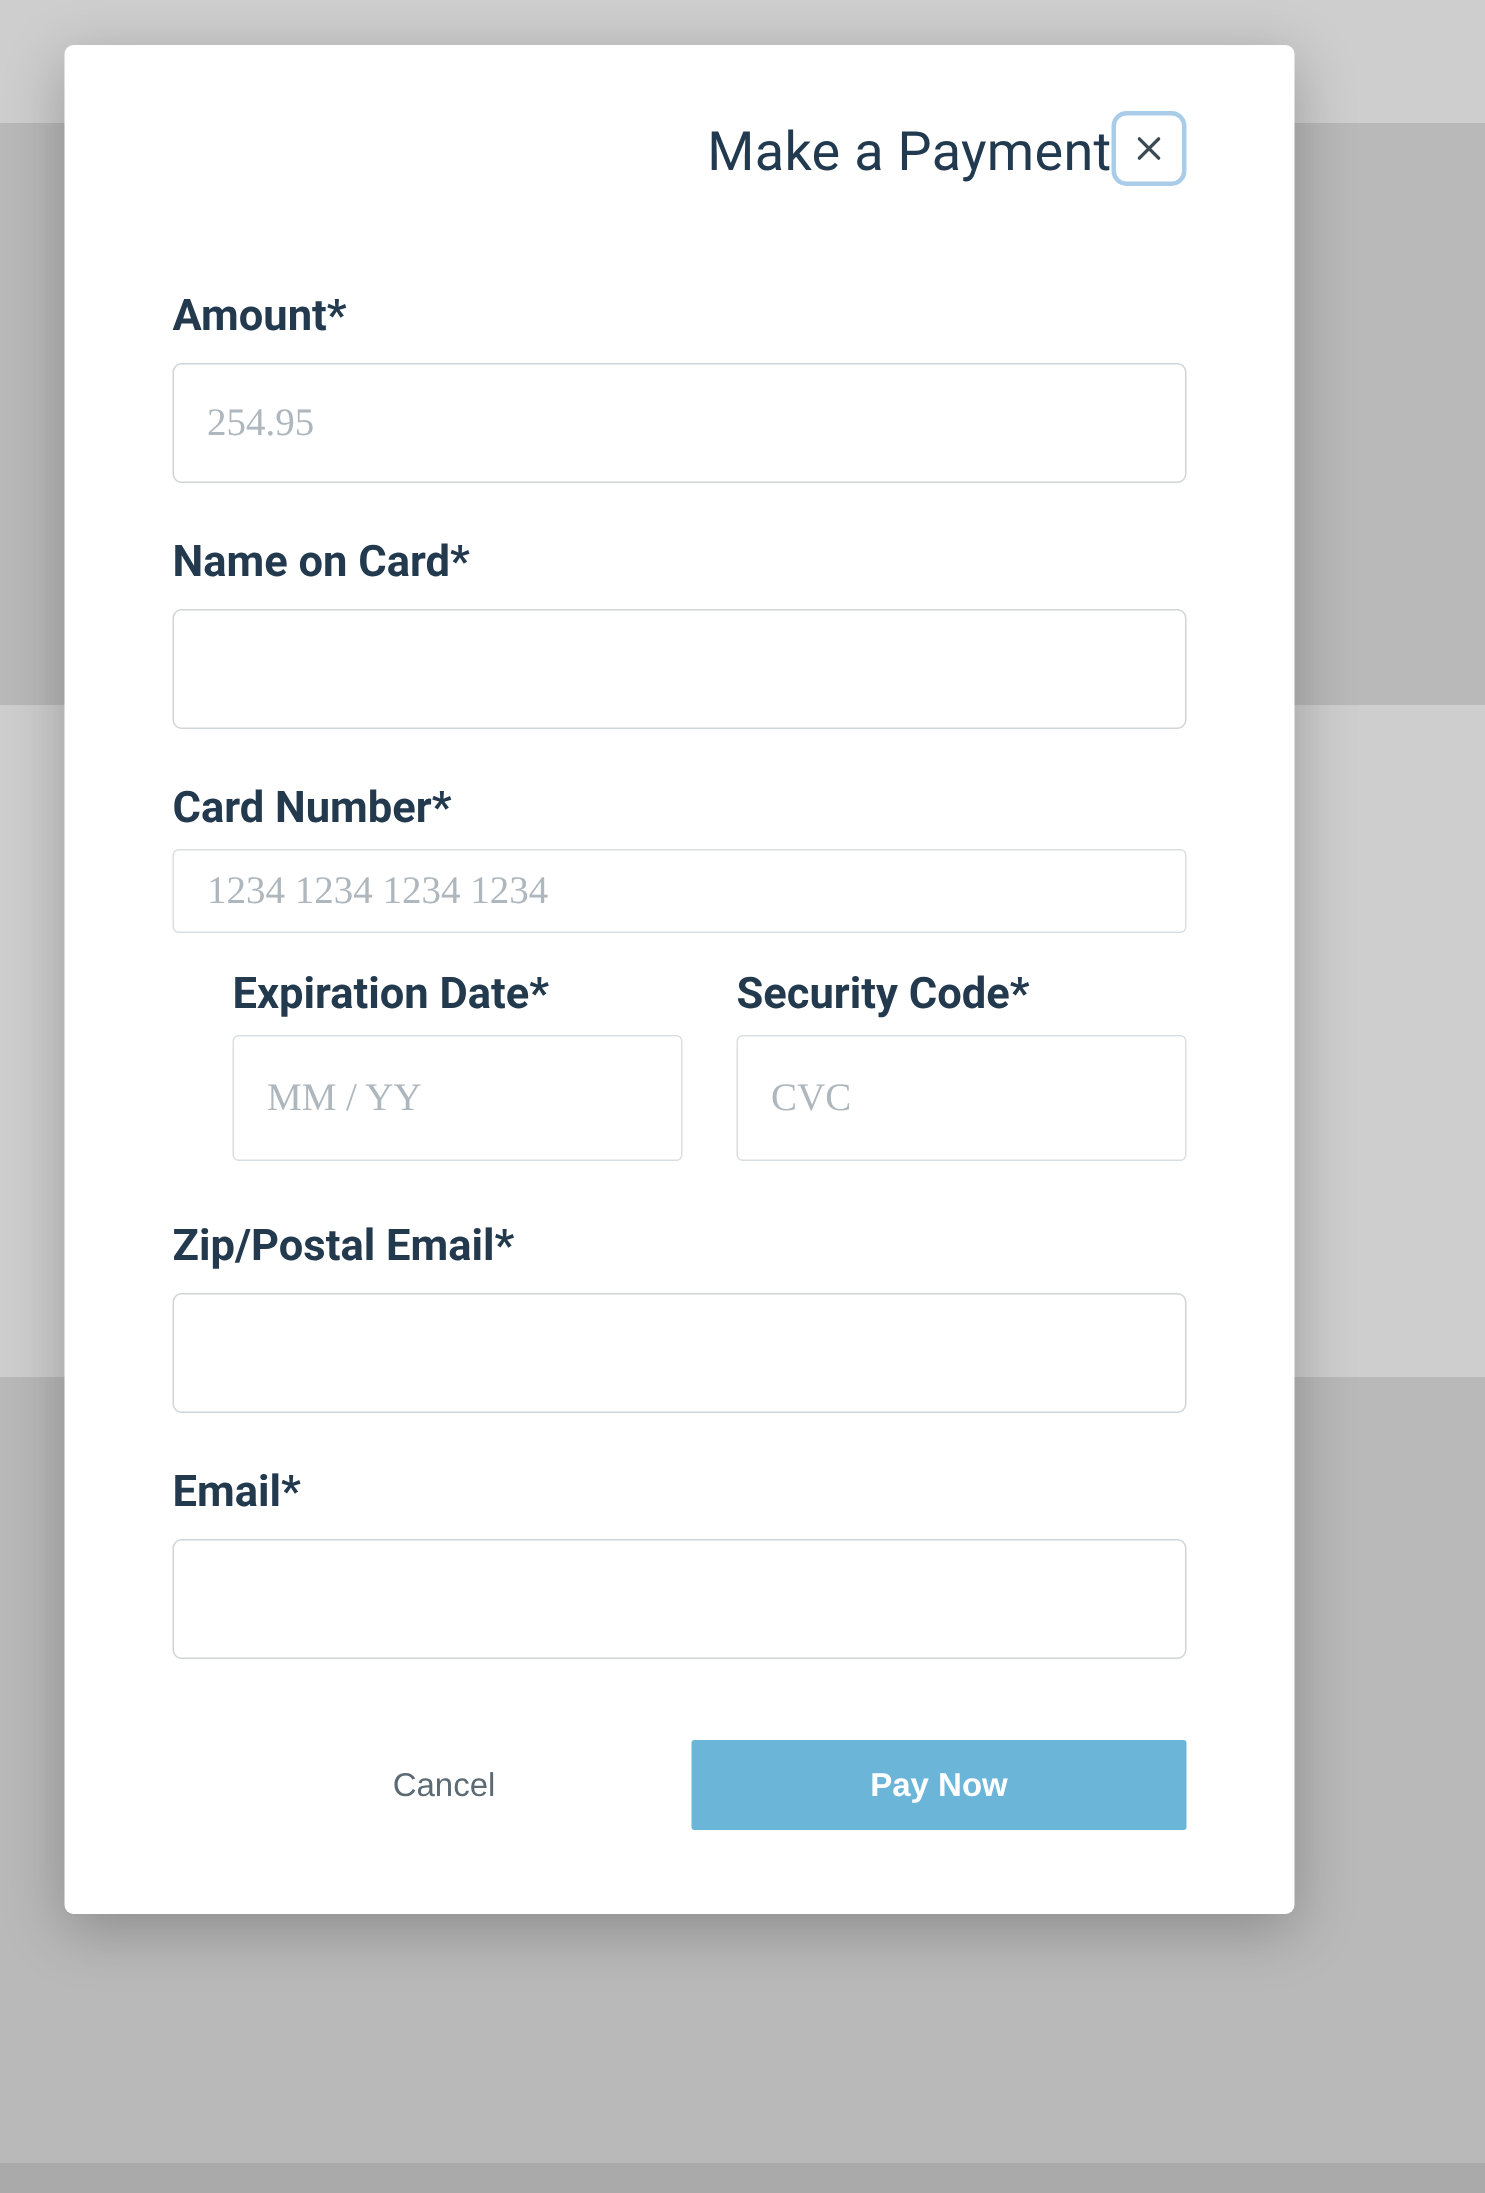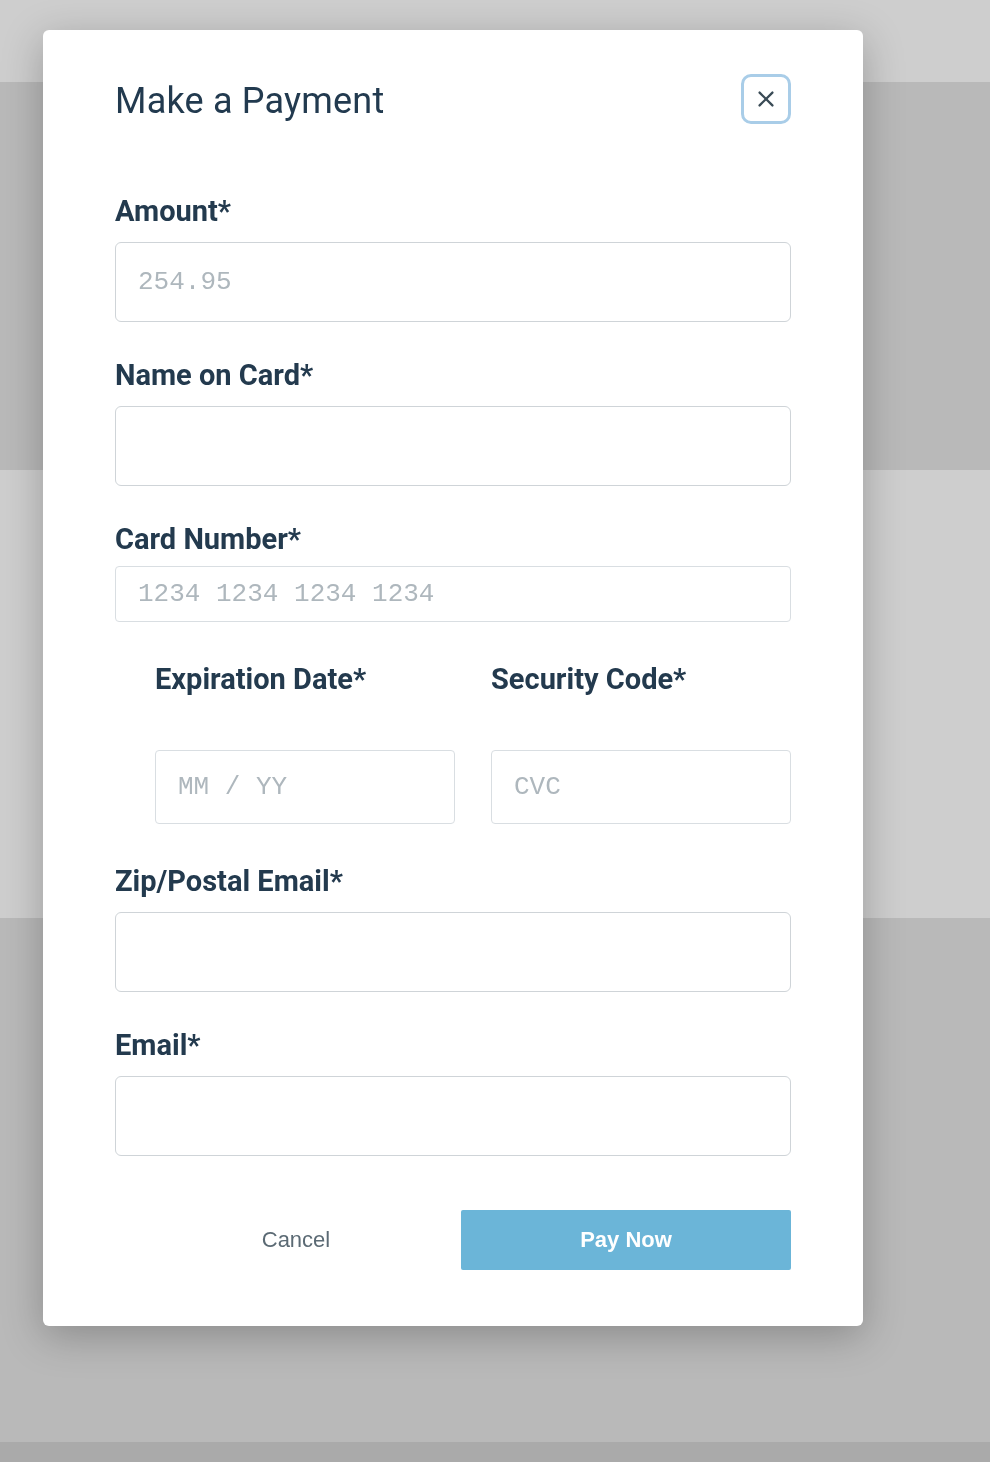--- a/index.html
+++ b/index.html
@@ -30,21 +30,21 @@
       top: 30px;
       width: 820px;
       background: #fff;
       border-radius: 6px;
       box-shadow: 0 10px 40px rgba(0,0,0,0.25);
       padding: 50px 72px 56px 72px;
     }
 
     .modal-header {
       display: flex;
-      justify-content: space-between;
+      justify-content: flex-end;
       align-items: flex-start;
       margin-bottom: 70px;
     }
 
     .modal-title {
       font-size: 36px;
       font-weight: 400;
       color: #223a4f;
       letter-spacing: 0.2px;
     }
@@ -80,41 +80,41 @@
     .input, .input-disabled {
       width: 100%;
       height: 80px;
       font-size: 26px;
       padding: 0 22px;
       border: 1px solid #cfd4d8;
       border-radius: 6px;
       background: #fff;
       color: #8b5cf6;
       outline: none;
-      font-family: Liberation Mono, monospace;
+      font-family: Liberation Serif, serif;
     }
     .input::placeholder { color: #aeb7bd; }
 
     .payment-inner .input {
       height: 56px;
       border-radius: 4px;
       border: 1px solid #d9dee2;
       font-size: 26px;
     }
 
     .row {
       display: flex;
       gap: 36px;
       padding-left: 40px;
     }
     .col { flex: 1; }
     .col .input { width: 100%; }
     .row .field { margin-bottom: 24px; }
     .row .field-label { margin-bottom: 10px; }
-    .row .input { height: 74px; margin-top: 44px; }
+    .row .input { height: 84px; }
 
     .actions {
       display: flex;
       justify-content: flex-end;
       align-items: center;
       gap: 0;
       margin-top: 54px;
     }
 
     .btn-cancel {
@@ -170,21 +170,21 @@
       <input class="input" type="text" placeholder="254.95" style="">
     </div>
 
     <div class="field">
       <label class="field-label">Name on Card*</label>
       <input class="input" type="text" style="">
     </div>
 
     <div class="payment-inner">
 
-      <div class="field" style="margin-bottom:40px;">
+      <div class="field" style="margin-bottom:24px;">
         <label class="field-label" style="margin-bottom:10px;">Card Number*</label>
         <input class="input" type="text" placeholder="1234 1234 1234 1234" style="">
       </div>
 
       <div class="row">
         <div class="col field">
           <label class="field-label">Expiration Date*</label>
           <input class="input" type="text" placeholder="MM / YY" style="">
         </div>
 

